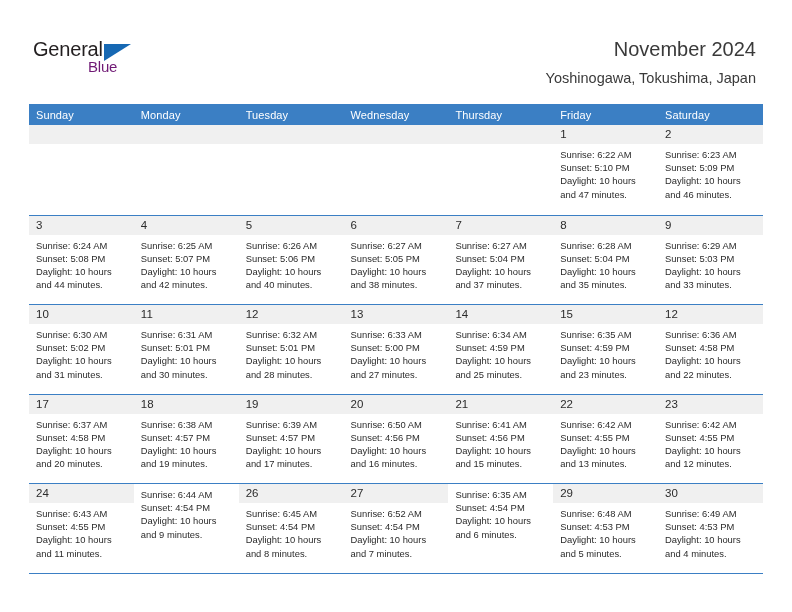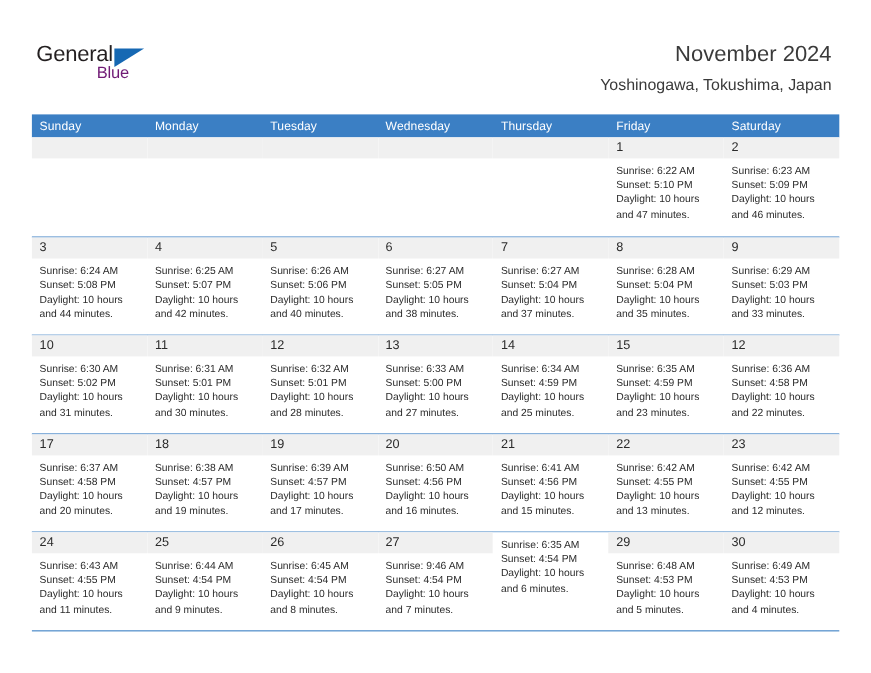--- a/index.html
+++ b/index.html
@@ -430,41 +430,40 @@
           <div class="day-cell">
             <div class="day-num-band">24</div>
             <div class="day-body">
               <div class="day-line">Sunrise: 6:43 AM</div>
               <div class="day-line">Sunset: 4:55 PM</div>
               <div class="day-line">Daylight: 10 hours</div>
               <div class="day-line">and 11 minutes.</div>
             </div>
           </div>
           <div class="day-cell">
-            <div class="day-num-band">25</div>
             <div class="day-body">
               <div class="day-line">Sunrise: 6:44 AM</div>
               <div class="day-line">Sunset: 4:54 PM</div>
               <div class="day-line">Daylight: 10 hours</div>
               <div class="day-line">and 9 minutes.</div>
             </div>
           </div>
           <div class="day-cell">
             <div class="day-num-band">26</div>
             <div class="day-body">
               <div class="day-line">Sunrise: 6:45 AM</div>
               <div class="day-line">Sunset: 4:54 PM</div>
               <div class="day-line">Daylight: 10 hours</div>
               <div class="day-line">and 8 minutes.</div>
             </div>
           </div>
           <div class="day-cell">
             <div class="day-num-band">27</div>
             <div class="day-body">
-              <div class="day-line">Sunrise: 9:46 AM</div>
+              <div class="day-line">Sunrise: 6:52 AM</div>
               <div class="day-line">Sunset: 4:54 PM</div>
               <div class="day-line">Daylight: 10 hours</div>
               <div class="day-line">and 7 minutes.</div>
             </div>
           </div>
           <div class="day-cell">
             <div class="day-body">
               <div class="day-line">Sunrise: 6:35 AM</div>
               <div class="day-line">Sunset: 4:54 PM</div>
               <div class="day-line">Daylight: 10 hours</div>

